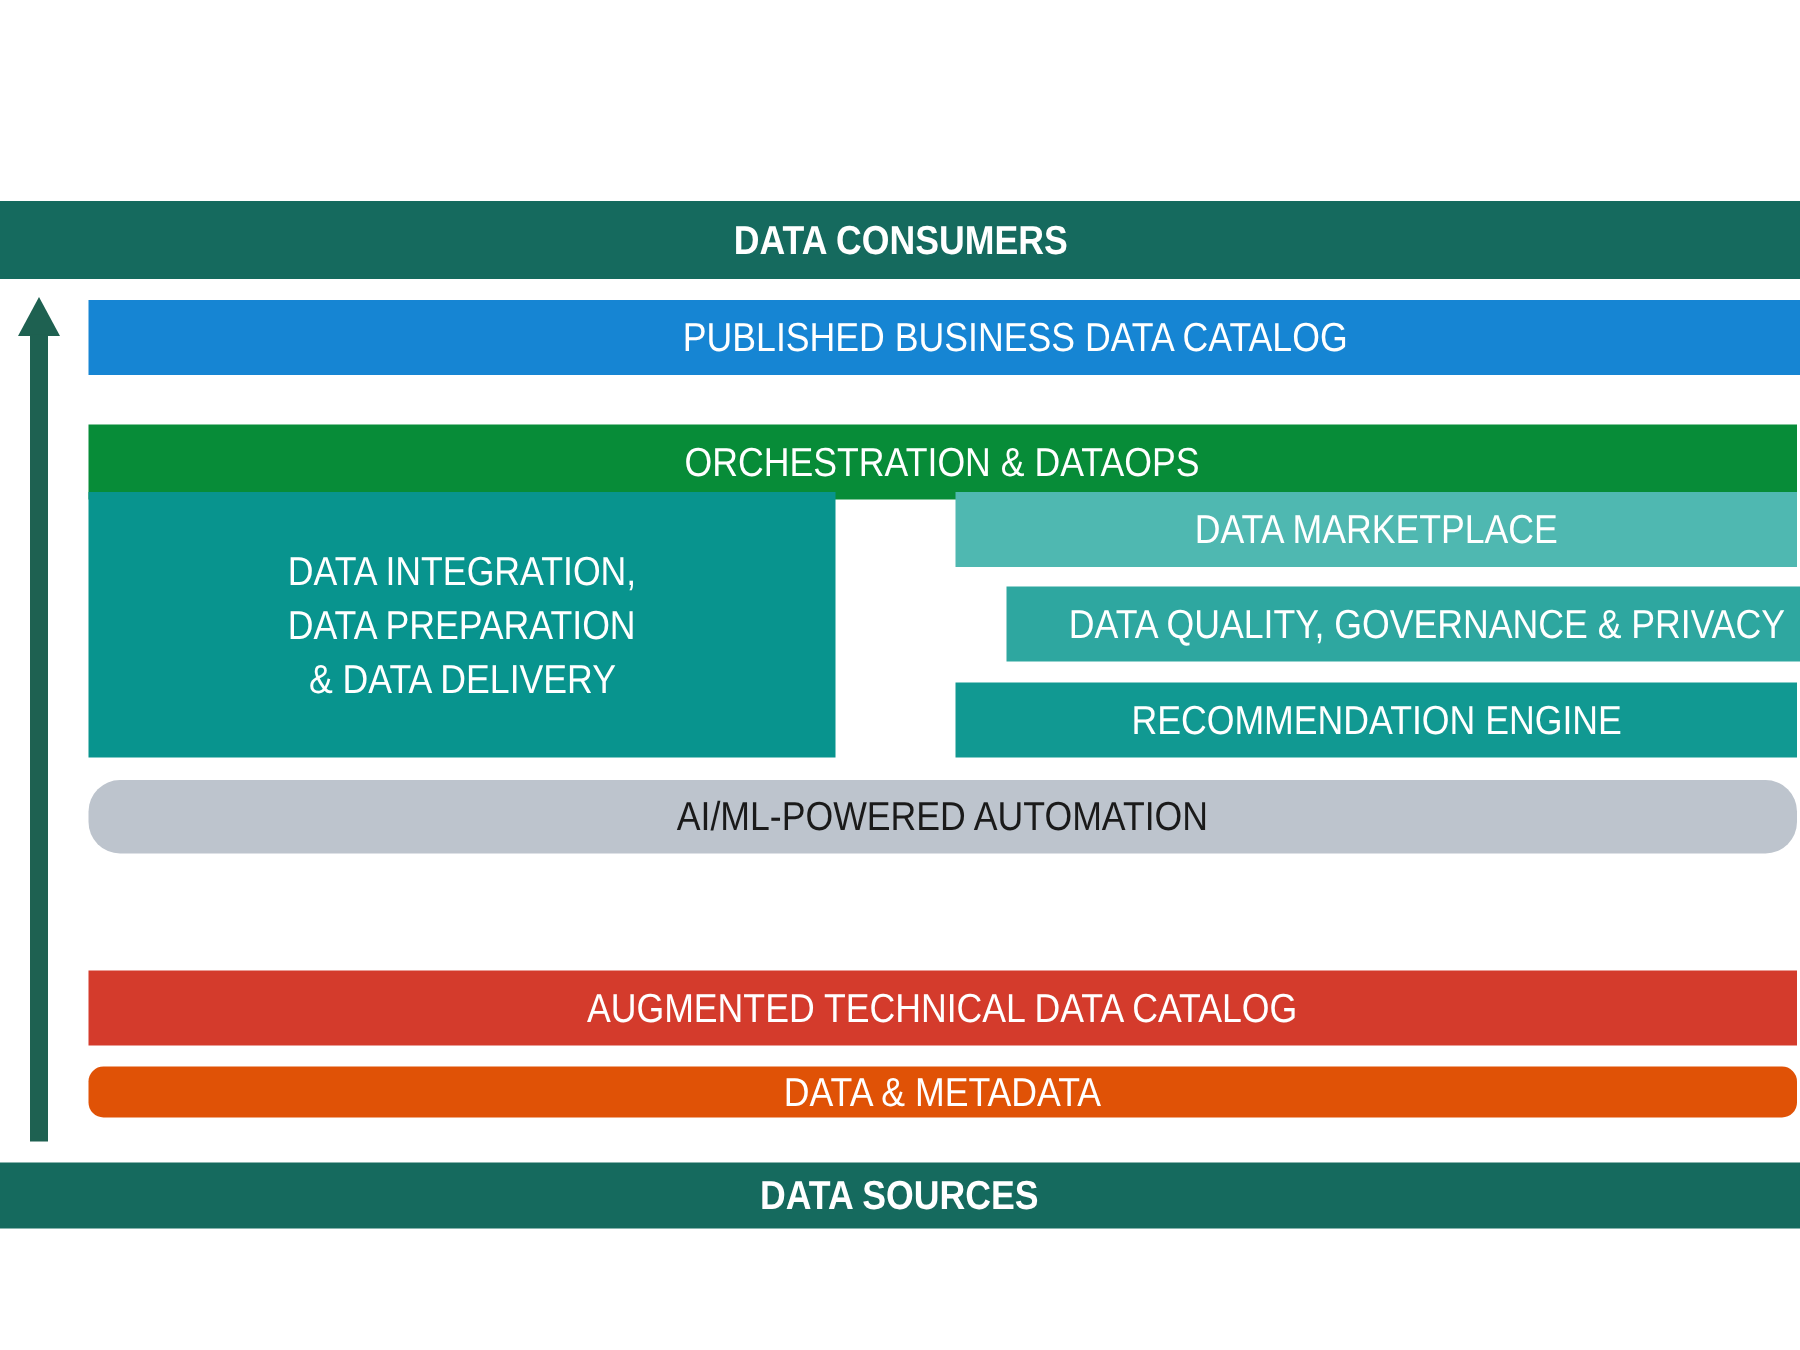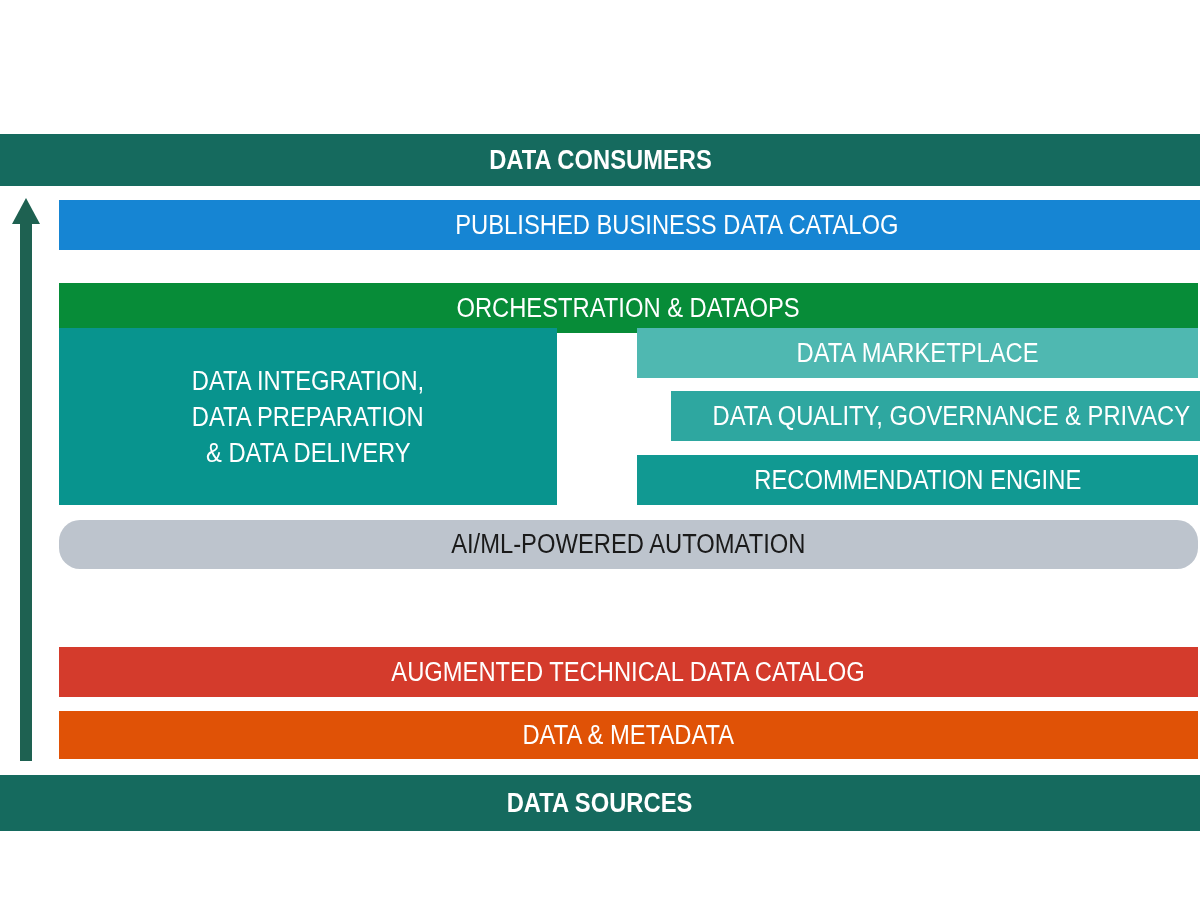--- a/index.html
+++ b/index.html
@@ -31,35 +31,35 @@
   .title .cond { transform: scaleX(0.72); }
   .band {
     position: absolute;
     left: 0; width: 1200px;
     display: flex; align-items: center; justify-content: center;
     color: #ffffff;
     font-weight: 700;
     font-size: 27px;
   }
   .band-top { top: 134px; height: 52px; }
-  .band-bottom { top: 775px; height: 56px; }
+  .band-bottom { top: 775px; height: 44px; }
   .bar {
     position: absolute;
     display: flex; align-items: center; justify-content: center;
     color: #ffffff;
     font-size: 27px;
     font-weight: 400;
   }
   .full-row { left: 59px; width: 1139px; }
   .row-published    { top: 200px; height: 50px; }
   .row-orchestration{ top: 264px; height: 50px; margin-top: 19px; }
   .row-aiml         { top: 520px; height: 49px; border-radius: 21px; }
   .row-models       { top: 583px; height: 50px; }
   .row-catalog      { top: 647px; height: 50px; }
-  .row-metadata     { top: 711px; height: 48px; }
+  .row-metadata     { top: 711px; height: 34px; border-radius: 10px; }
   .block-integration {
     position: absolute;
     top: 328px; left: 59px;
     width: 498px; height: 177px;
     display: flex; flex-direction: column;
     align-items: center; justify-content: center;
     color: #ffffff;
     font-size: 27px;
     line-height: 36px;
   }

